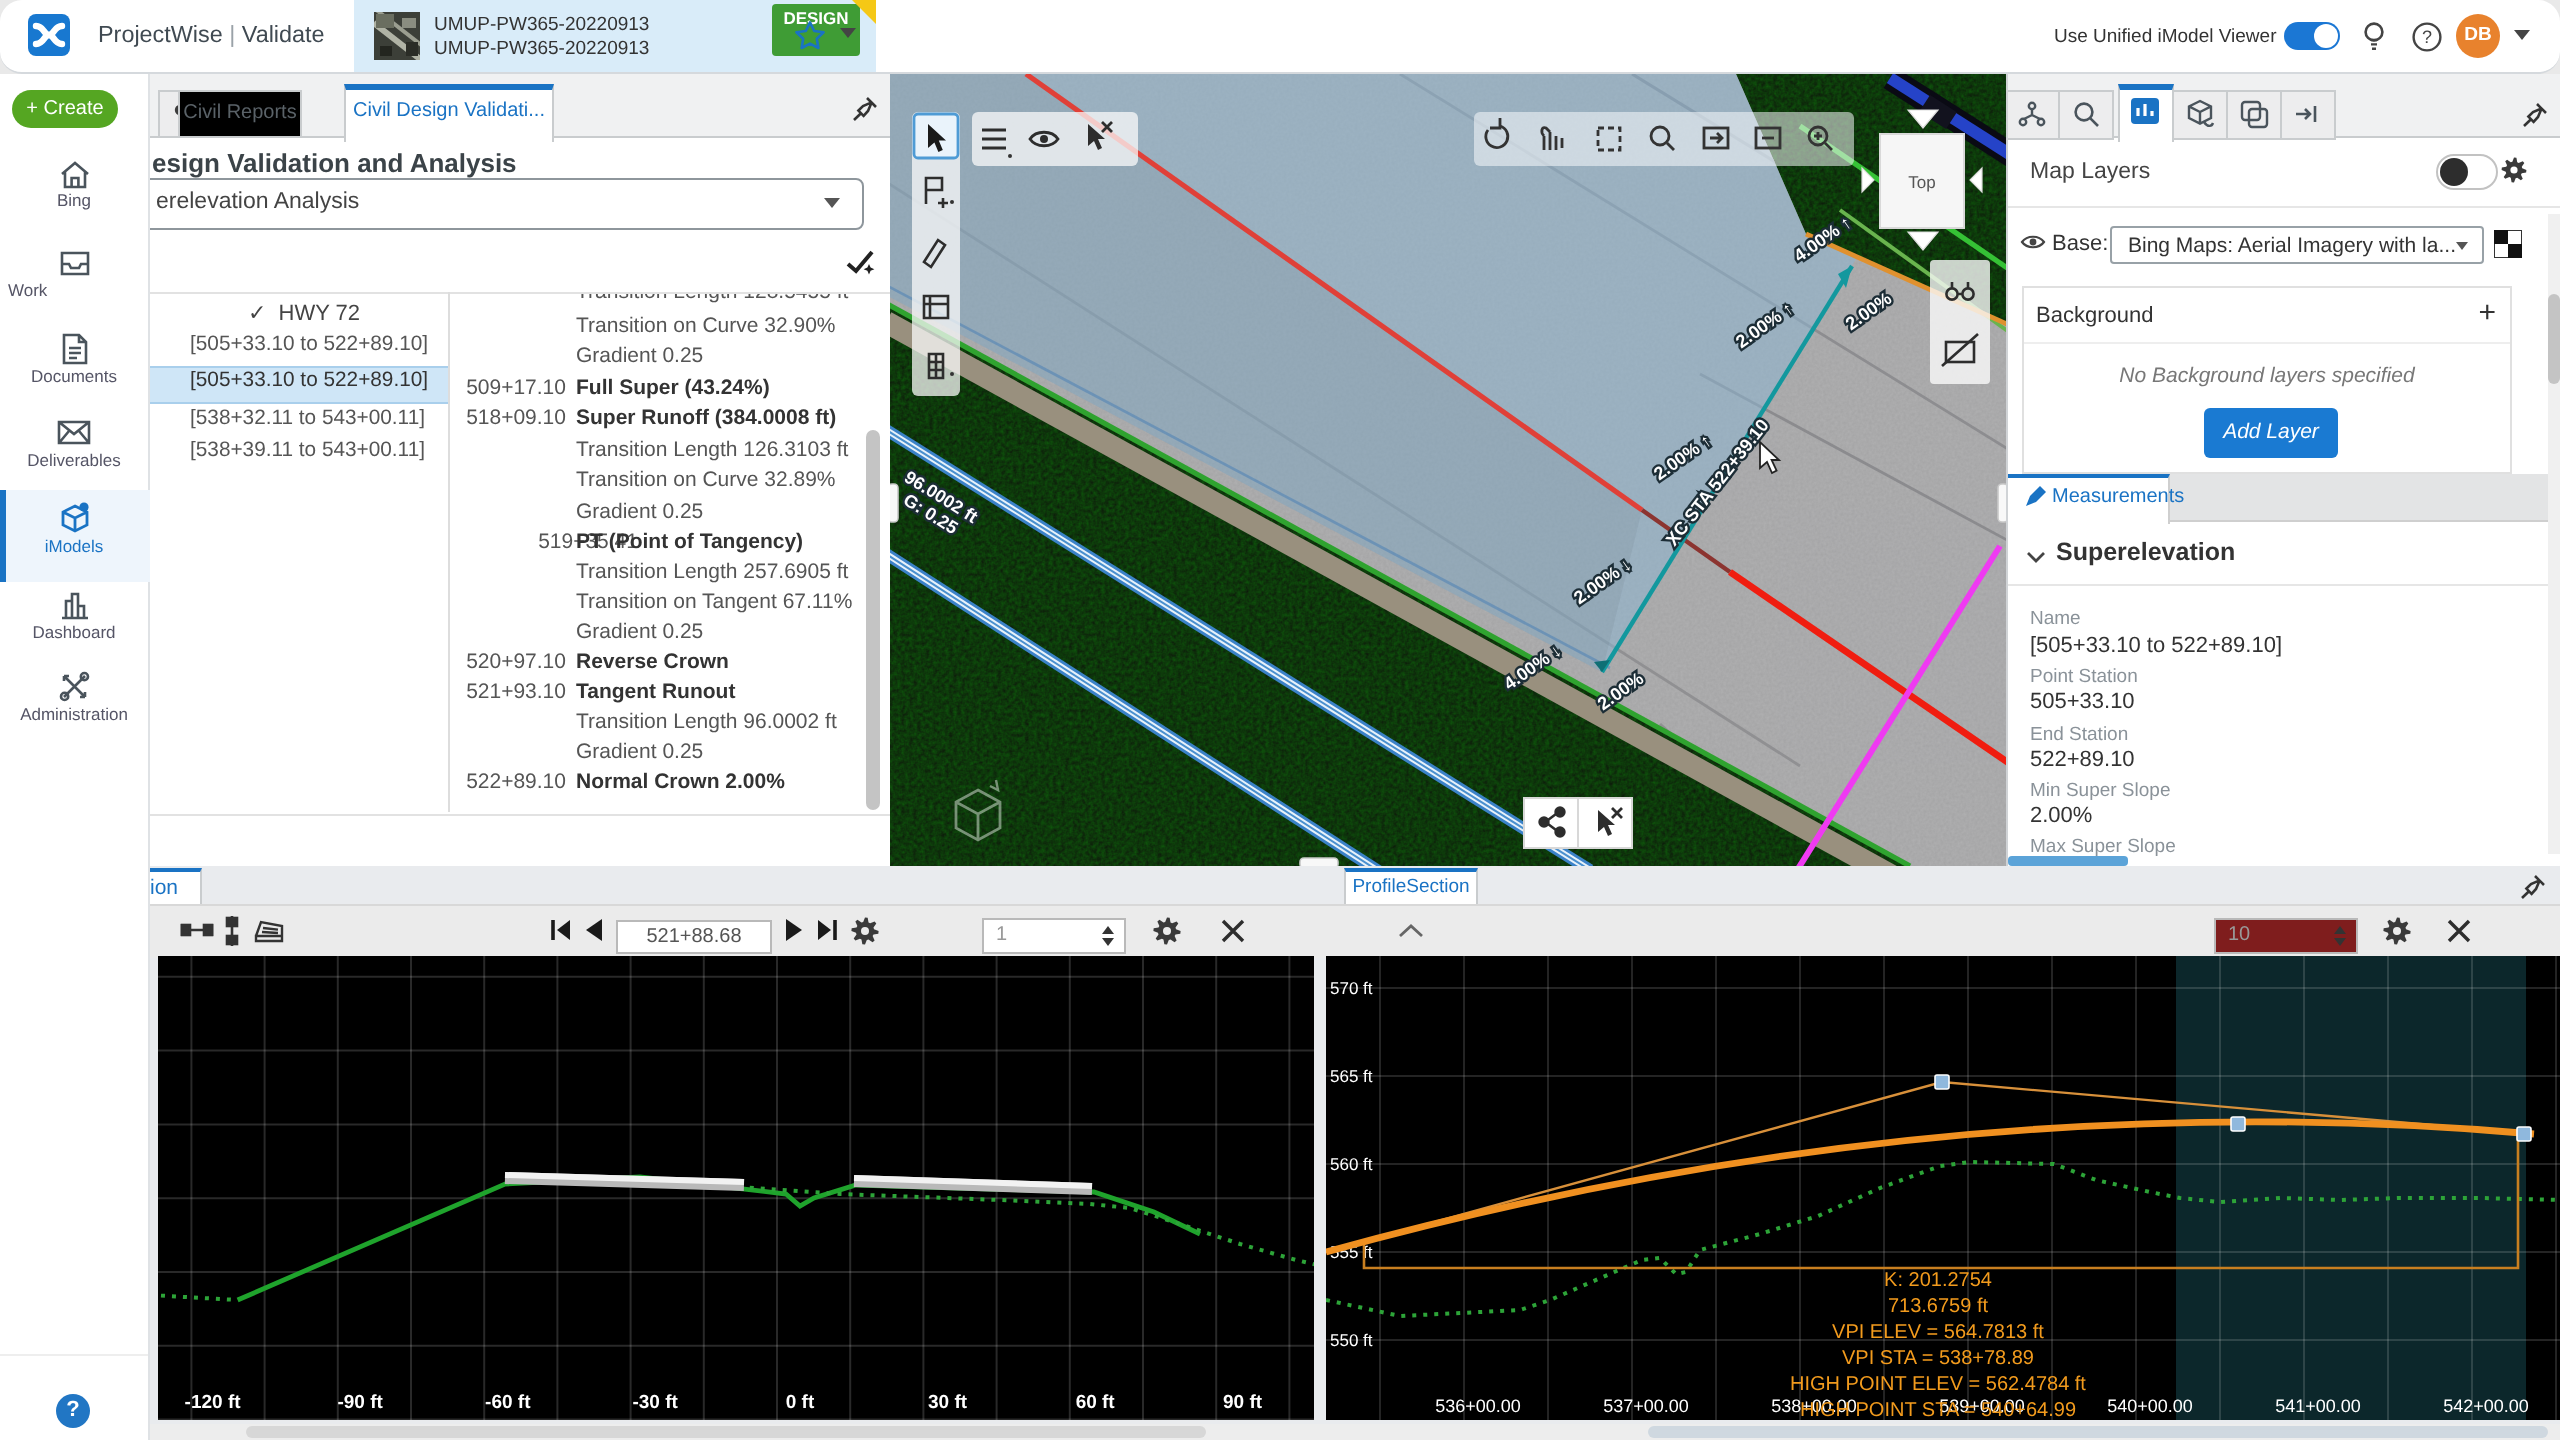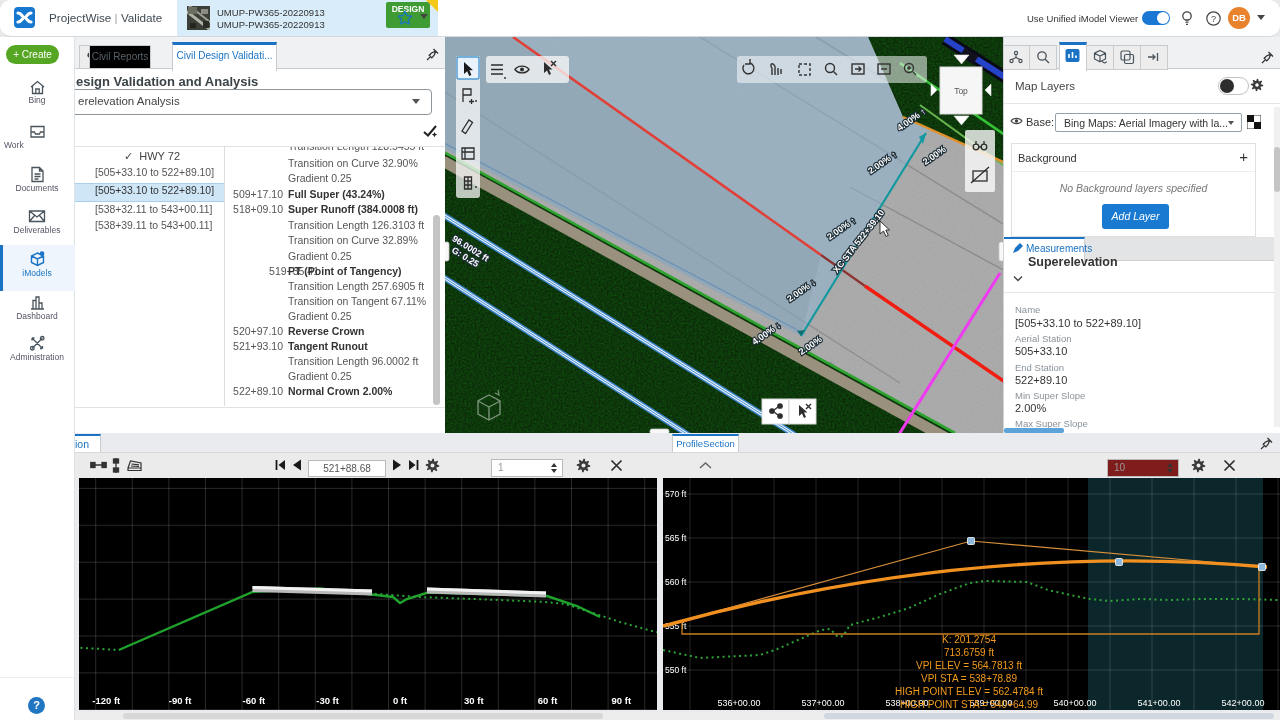--- a/index.html
+++ b/index.html
@@ -392,25 +392,25 @@
   </div>
   <div class="abs" style="left:0;top:200px;width:277px;height:23px;background:#e3e4e5;border-bottom:1px solid #cfcfcf;"></div>
   <div class="abs" style="left:0;top:200px;width:80px;height:23px;background:#fff;border-top:2px solid #1a73c4;border-right:1px solid #cfcfcf;"></div>
   <svg class="abs" style="left:8px;top:206px" width="11" height="11" viewBox="0 0 11 11">
       <path d="M1 10 L3 5 L8 0 L11 3 L6 8 Z" fill="#1a73c4"></path>
     </svg>
   <div class="abs" style="left:22px;top:206px;font-size:10px;color:#1a73c4;">Measurements</div>
   <svg class="abs" style="left:9px;top:238px" width="10" height="7" viewBox="0 0 10 7">
       <path d="M1 1.5 L5 5.5 L9 1.5" stroke="#444" stroke-width="1.4" fill="none"></path>
     </svg>
-  <div class="abs" style="left:24px;top:218px;font-size:12.5px;font-weight:600;color:#333;">Superelevation</div>
+  <div class="abs" style="left:24px;top:232px;font-size:12.5px;font-weight:600;color:#333;">Superelevation</div>
   <div class="abs" style="left:0;top:255px;width:277px;border-top:1px solid #e6e6e6;"></div>
   <div class="abs" style="left:11px;top:267px;font-size:9.5px;color:#8a9299;">Name</div>
   <div class="abs" style="left:11px;top:280px;font-size:11px;color:#333;">[505+33.10 to 522+89.10]</div>
-  <div class="abs" style="left:11px;top:296px;font-size:9.5px;color:#8a9299;">Aerial Station</div>
+  <div class="abs" style="left:11px;top:296px;font-size:9.5px;color:#8a9299;">Point Station</div>
   <div class="abs" style="left:11px;top:308px;font-size:11px;color:#333;">505+33.10</div>
   <div class="abs" style="left:11px;top:325px;font-size:9.5px;color:#8a9299;">End Station</div>
   <div class="abs" style="left:11px;top:337px;font-size:11px;color:#333;">522+89.10</div>
   <div class="abs" style="left:11px;top:353px;font-size:9.5px;color:#8a9299;">Min Super Slope</div>
   <div class="abs" style="left:11px;top:365px;font-size:11px;color:#333;">2.00%</div>
   <div class="abs" style="left:11px;top:381px;font-size:9.5px;color:#8a9299;">Max Super Slope</div>
   <div class="abs" style="left:270px;top:70px;width:6px;height:320px;background:#f0f0f0;"></div>
   <div class="abs" style="left:270px;top:110px;width:6px;height:45px;background:#c4c4c4;border-radius:3px;"></div>
   <div class="abs" style="left:0;top:391px;width:60px;height:5px;background:#5ba3d8;border-radius:2px;"></div>
 </div>

